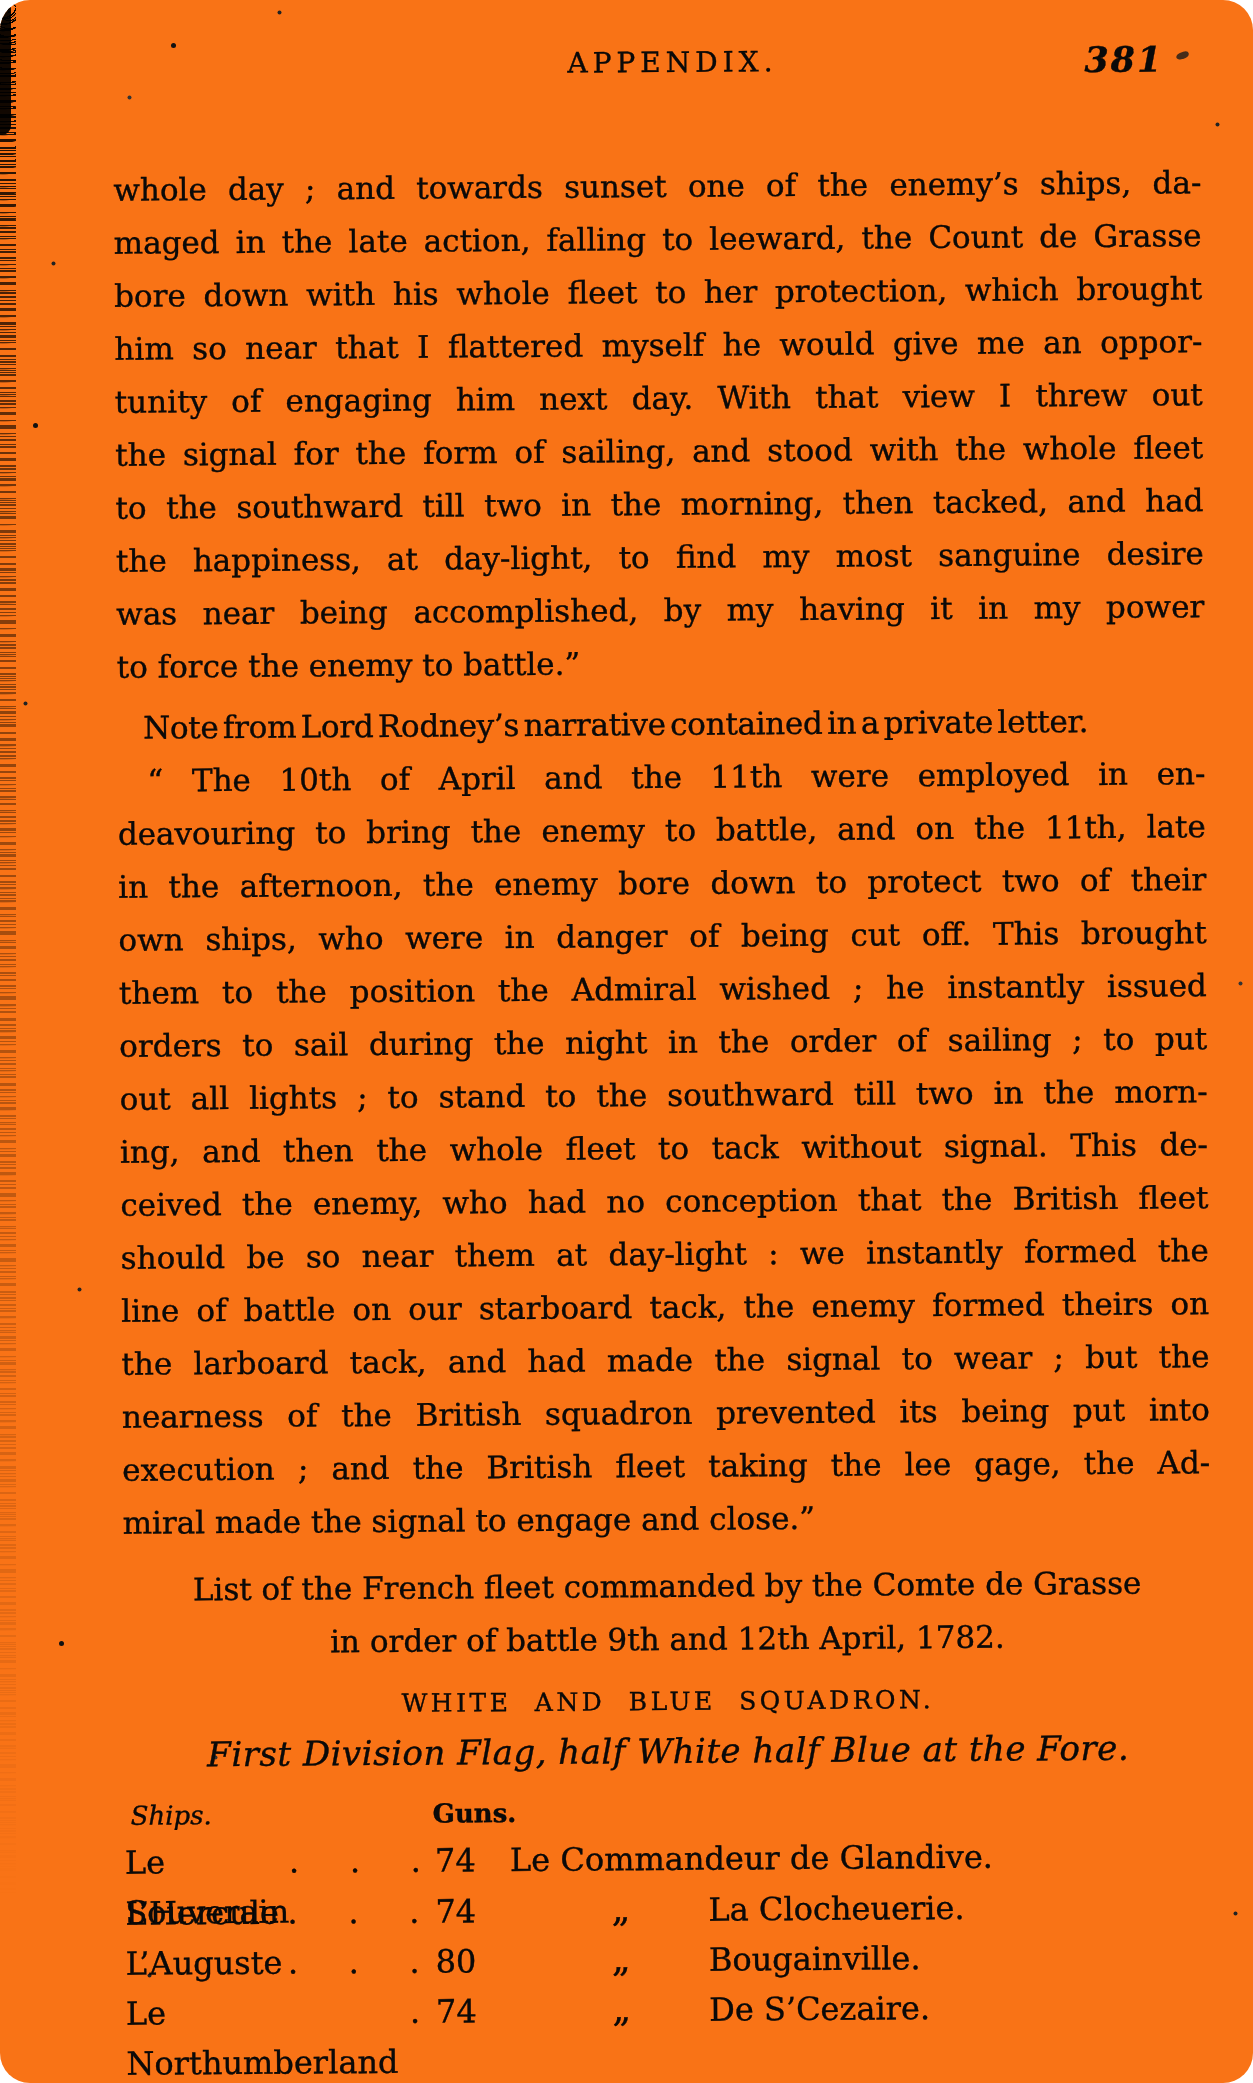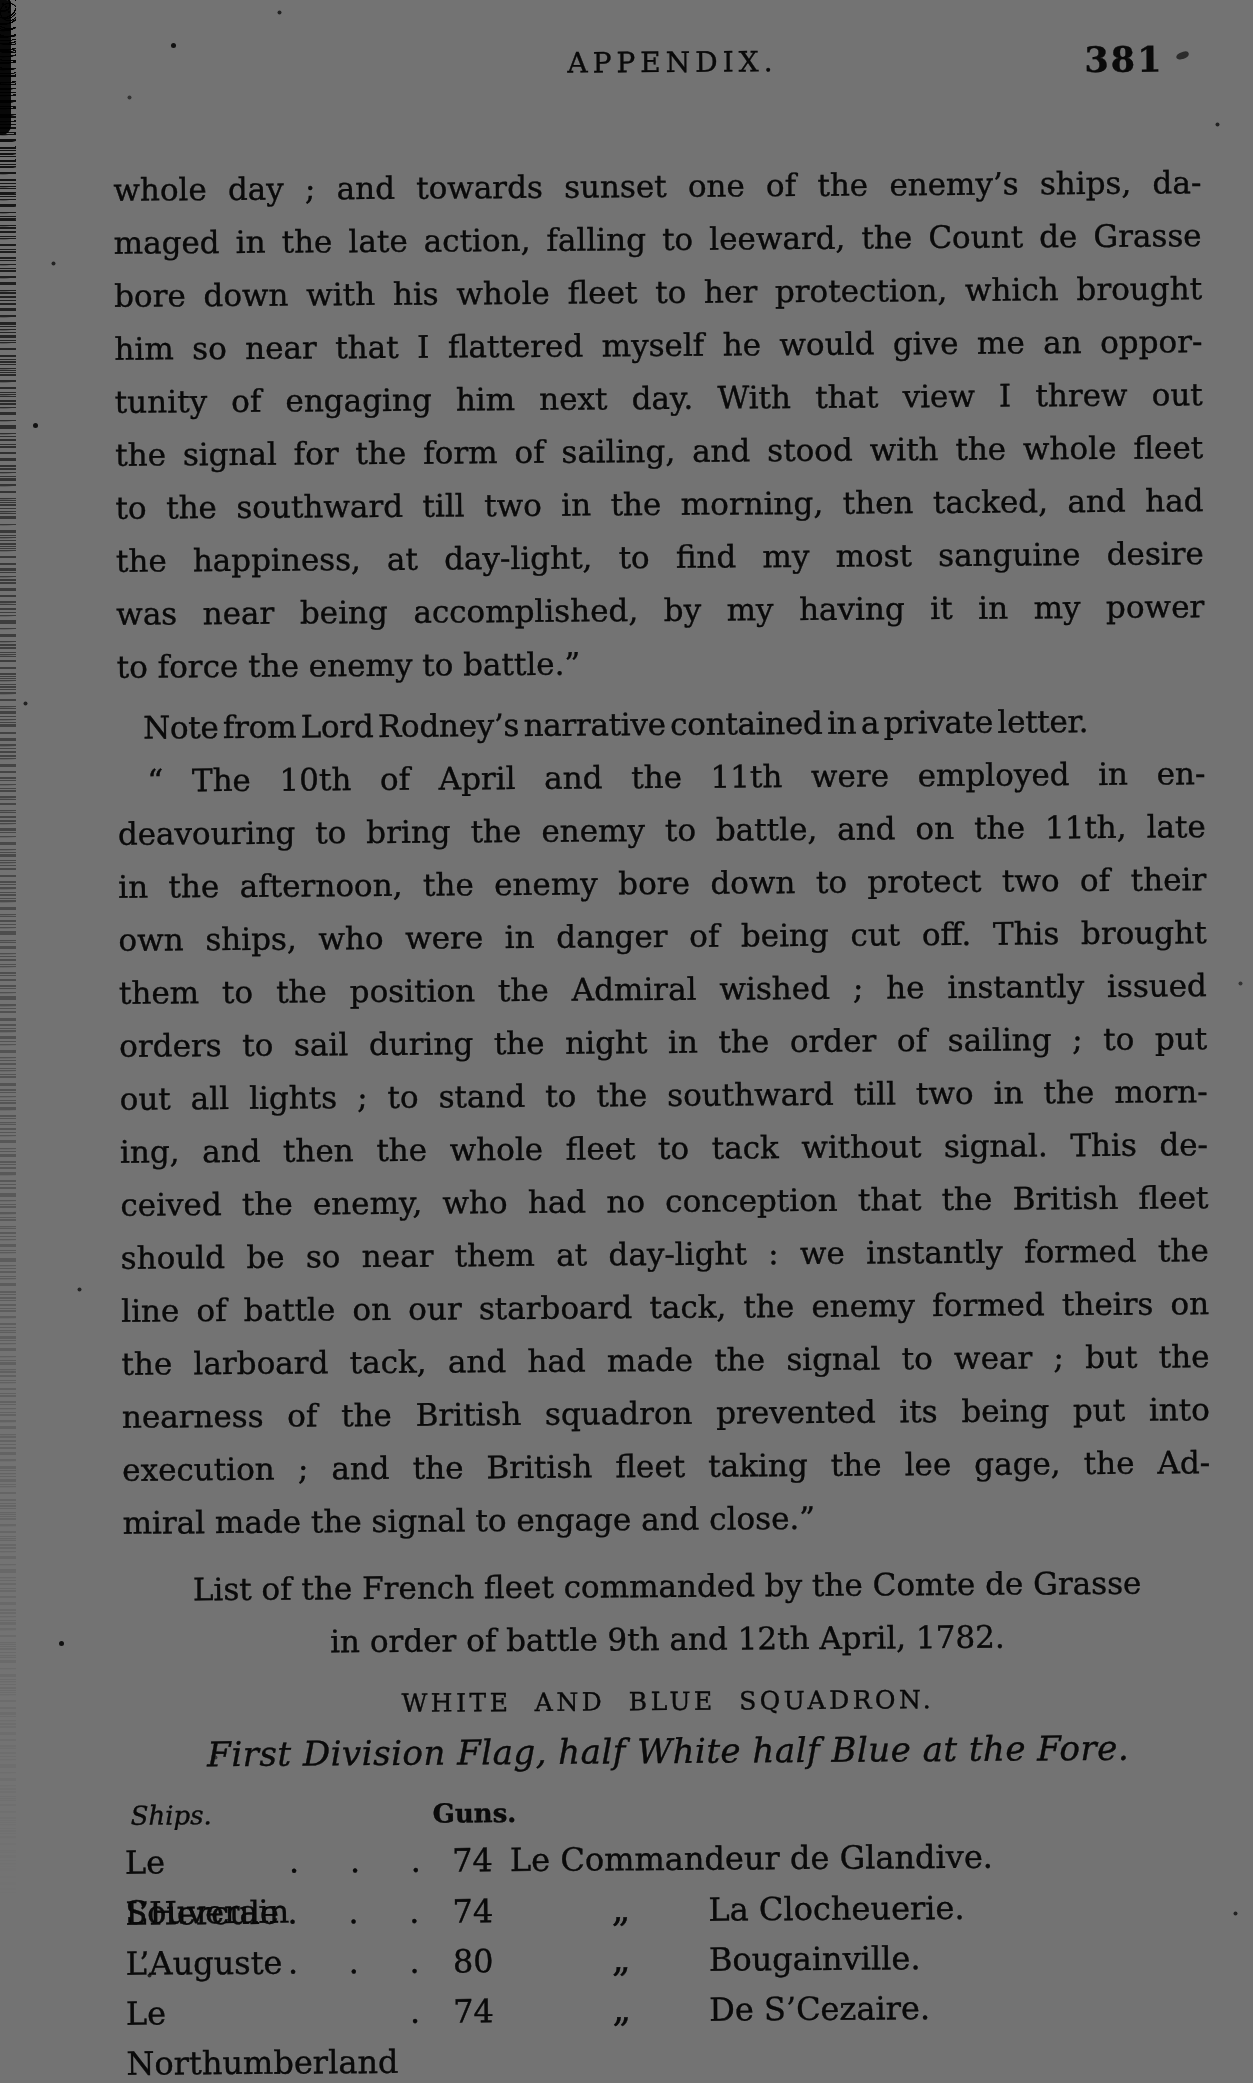--- a/index.html
+++ b/index.html
@@ -1,42 +1,43 @@
 <!DOCTYPE html>
 <html><head>
 <meta charset="utf-8">
 <style>
   html, body { margin: 0; padding: 0; background: #ffffff; }
   .page {
     position: relative;
     width: 1253px;
     height: 2083px;
-    background: #737373;
+    background: #f97316;
     overflow: hidden;
     font-family: "DejaVu Serif", "Liberation Serif", serif;
     color: #0a0a0a;
+    border-radius: 30px;
     -webkit-text-stroke: 0.35px #000;
   }
   .inner {
     position: absolute;
     left: 112px;
     top: 0;
     width: 1088px;
     transform: rotate(-0.4deg);
     transform-origin: 50% 0;
   }
   
   .running-head { position: absolute; top: 46px; left: 0; width: 100%; height: 46px; }
   .head-title {
     position: absolute; left: 310px; width: 500px; text-align: center;
     font-size: 28px; letter-spacing: 5px; font-weight: normal;
   }
   .page-num {
     position: absolute; left: 972px; top: -4px;
-    font-size: 35px; font-weight: bold; letter-spacing: 2px;
+    font-size: 35px; font-weight: bold; letter-spacing: 2px; font-style: italic;
   }
   
   .para { margin: 0; }
   .p1 { padding-top: 160px; }
   .ln {
     font-size: 31px;
     line-height: 53px;
     white-space: normal;
     text-align: justify;
     text-align-last: justify;
@@ -70,21 +71,21 @@
   .trow {
     display: flex; align-items: baseline;
     height: 50px; line-height: 50px; font-size: 32px;
   }
   .trow:first-of-type { margin-top: 8px; }
   .c-ship {
     width: 310px; flex: 0 0 310px;
     display: flex; justify-content: space-between; align-items: baseline;
   }
   .dots { white-space: pre; letter-spacing: 2px; padding-right: 14px; }
-  .c-guns { width: 75px; flex: 0 0 75px; text-align: center; }
+  .c-guns { width: 75px; flex: 0 0 75px; text-align: left; }
   .c-cmd { flex: 1 1 auto; }
   .ditto {
     display: inline-block; width: 150px; text-align: right;
     padding-right: 30px; box-sizing: border-box; font-size: 36px;
   }
   .with-ditto .cmd { margin-left: 38px; }
   
   .edge-top {
     position: absolute; left: 0; top: 0; width: 11px; height: 135px;
     background: #000; border-radius: 0 5px 9px 0; opacity: 0.93;

